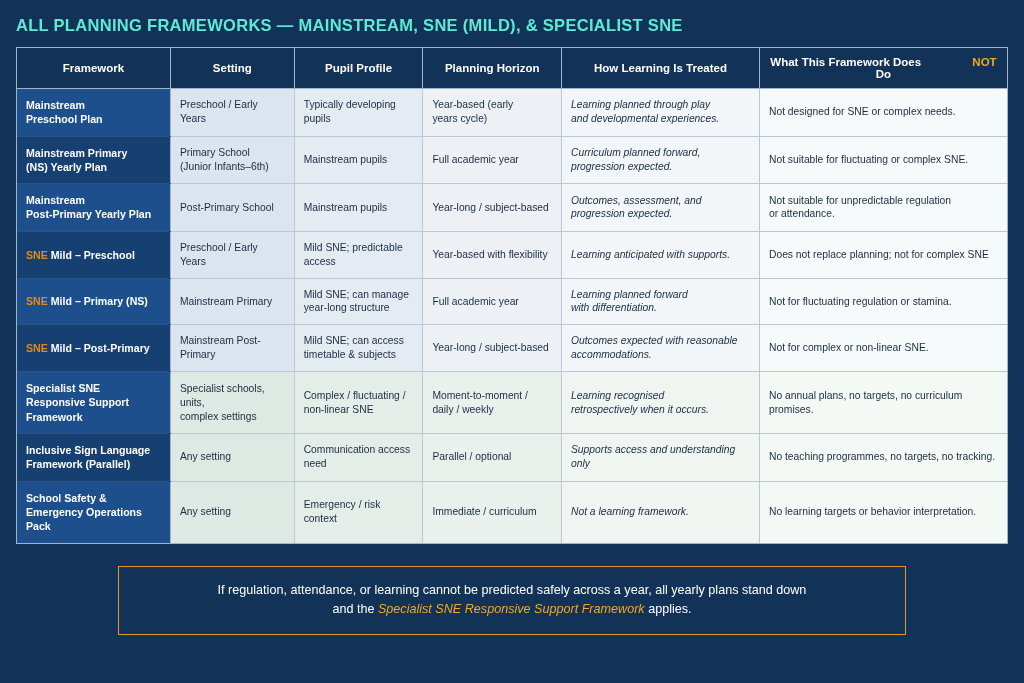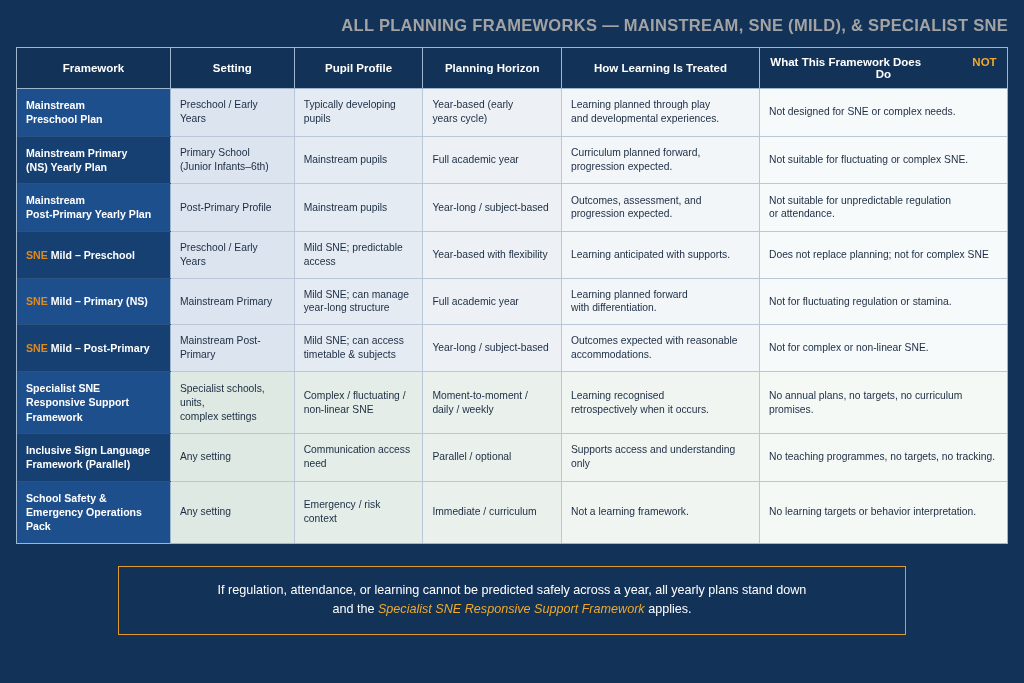--- a/index.html
+++ b/index.html
@@ -15,22 +15,22 @@
   }
   .page {
     position: relative;
     width: 1024px;
     height: 683px;
     background: #123258;
     box-sizing: border-box;
     padding: 0 16px;
   }
   .title {
-    text-align: right;
-    color: #a3a3a3;
+    text-align: left;
+    color: #5eead4;
     font-size: 16.5px;
     font-weight: bold;
     letter-spacing: 0.3px;
     padding-top: 16px;
     padding-bottom: 12px;
   }
   .table-wrap {
     border: 1px solid #9fb4cd;
     background: #123258;
   }
@@ -70,21 +70,21 @@
     font-size: 10.6px;
     border-right: 1px solid #9fb4cd;
     border-bottom: 1px solid #2d5280;
   }
   tr.tone-a td.c0 { background: #1d4f8c; }
   tr.tone-b td.c0 { background: #163f72; }
 
   td.c1 { background: #dbe4ef; }
   td.c2 { background: #e5ebf3; }
   td.c3 { background: #edf1f6; }
-  td.c4 { background: #f2f6f9; }
+  td.c4 { background: #f2f6f9; font-style: italic; }
   td.c5 { background: #f7fafb; }
 
   tr.green td.c1 { background: #dde9e2; }
   tr.green td.c2 { background: #e4ede7; }
   tr.green td.c3 { background: #eaf1ec; }
   tr.green td.c4 { background: #f0f5f1; }
   tr.green td.c5 { background: #f5f9f6; }
 
   .sne-tag { color: #e08a1e; font-weight: bold; }
 
@@ -150,21 +150,21 @@
           <tr class="tone-b">
             <td class="c0">Mainstream Primary<br>(NS) Yearly Plan</td>
             <td class="c1">Primary School<br>(Junior Infants–6th)</td>
             <td class="c2">Mainstream pupils</td>
             <td class="c3">Full academic year</td>
             <td class="c4">Curriculum planned forward,<br>progression expected.</td>
             <td class="c5">Not suitable for fluctuating or complex SNE.</td>
           </tr>
           <tr class="tone-a">
             <td class="c0">Mainstream<br>Post-Primary Yearly Plan</td>
-            <td class="c1">Post-Primary Profile</td>
+            <td class="c1">Post-Primary School</td>
             <td class="c2">Mainstream pupils</td>
             <td class="c3">Year-long / subject-based</td>
             <td class="c4">Outcomes, assessment, and<br>progression expected.</td>
             <td class="c5">Not suitable for unpredictable regulation<br>or attendance.</td>
           </tr>
           <tr class="tone-b">
             <td class="c0"><span class="sne-tag">SNE</span> <span>Mild – Preschool</span></td>
             <td class="c1">Preschool / Early Years</td>
             <td class="c2">Mild SNE; predictable<br>access</td>
             <td class="c3">Year-based with flexibility</td>

